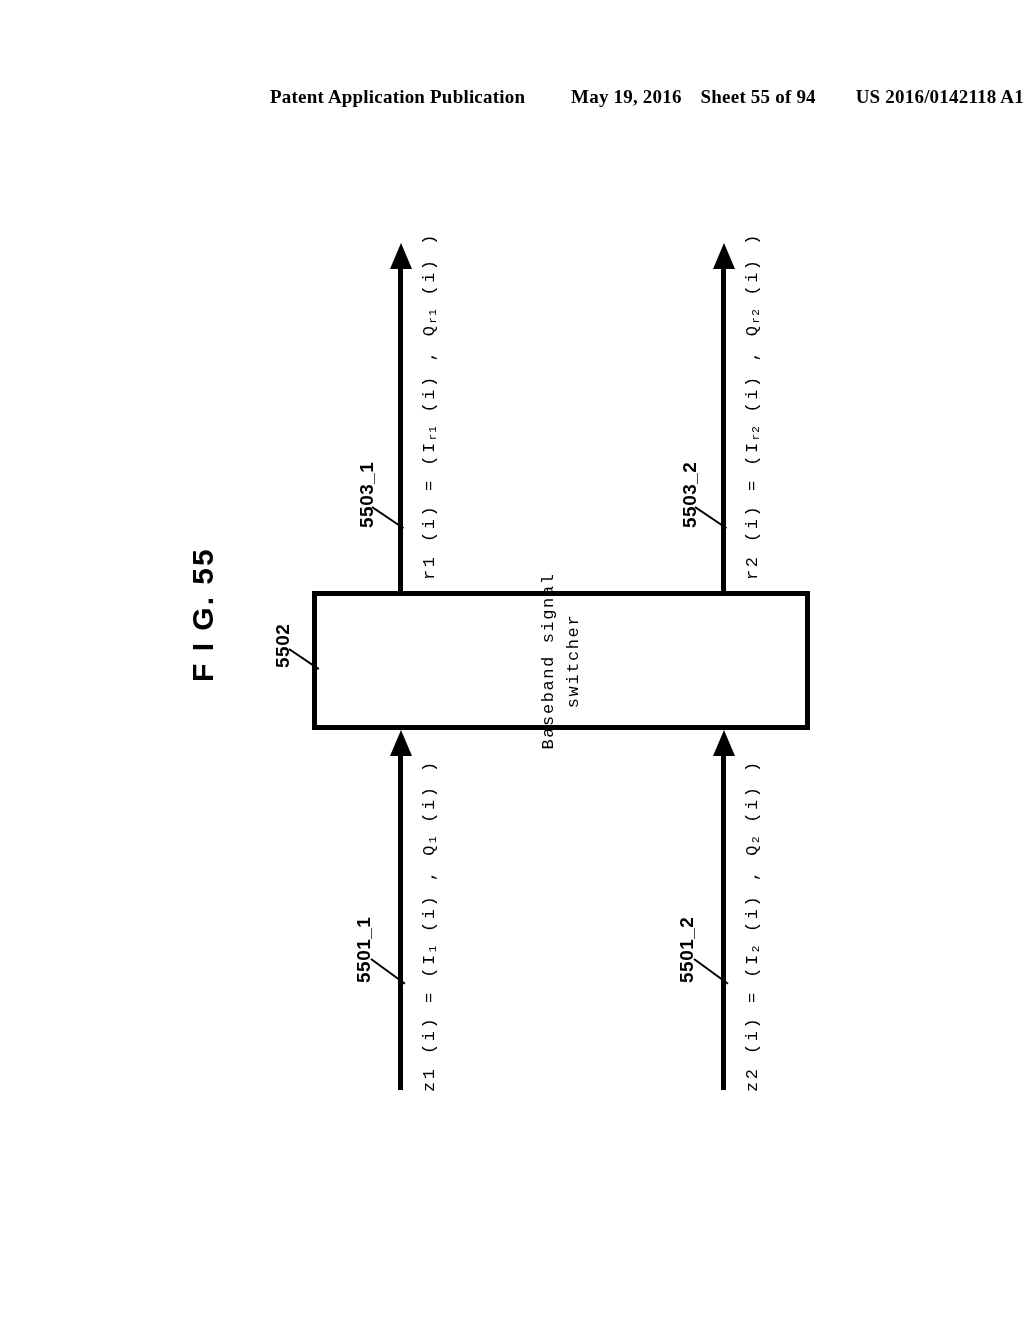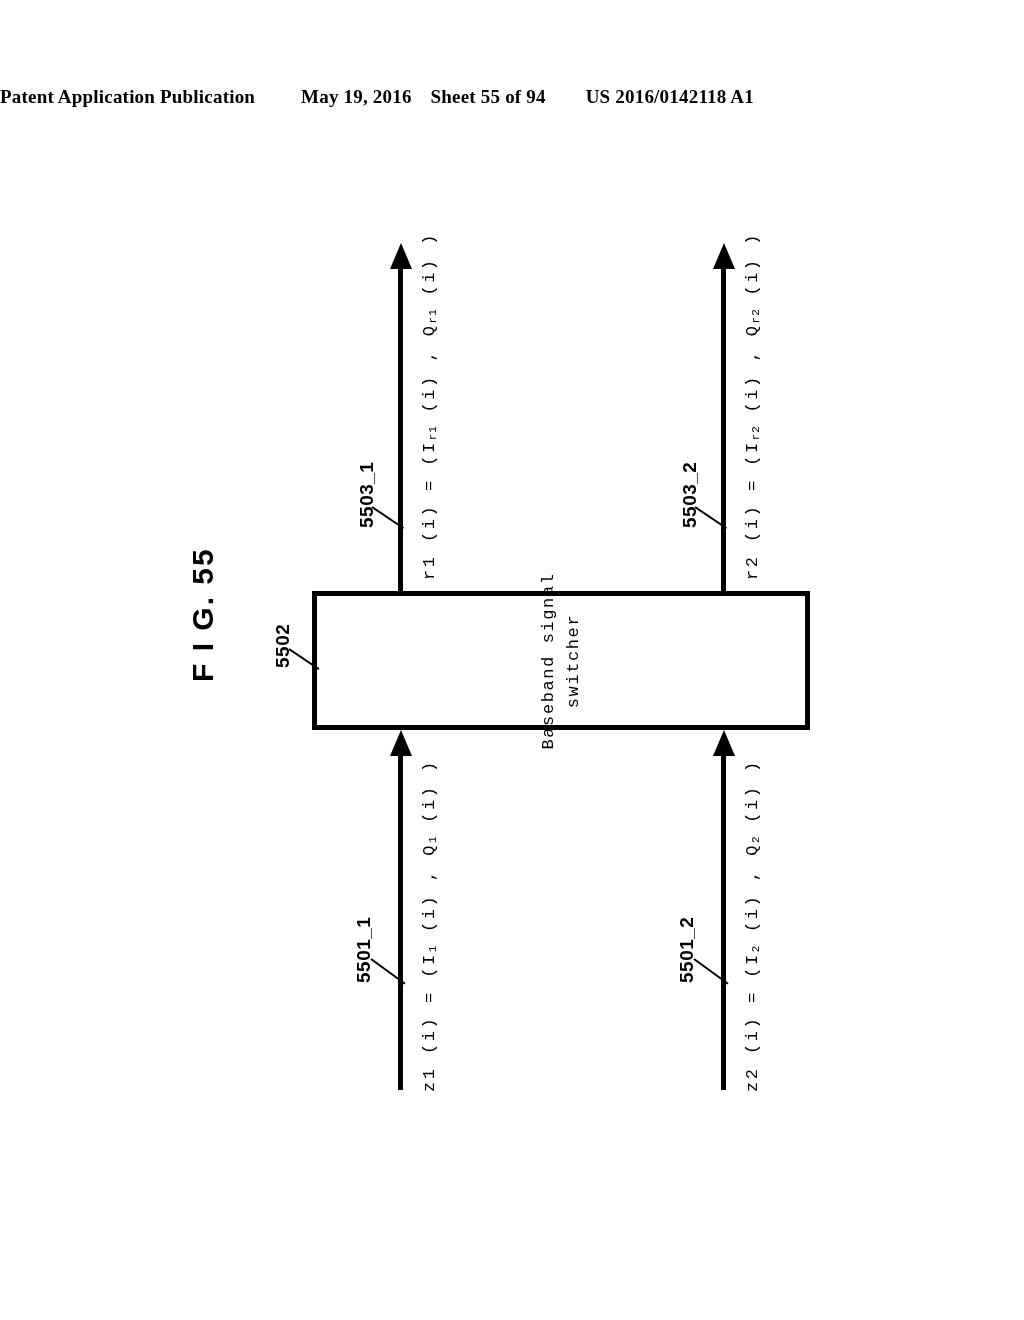--- a/index.html
+++ b/index.html
@@ -15,21 +15,21 @@
     font-family: "Liberation Serif", serif;
     color: #000000;
   }
 
   
   .page-header {
     position: absolute;
     top: 86px;
     left: 0;
     width: 1024px;
-    text-align: left;
+    text-align: right;
     font-family: "Liberation Serif", serif;
     font-weight: bold;
     font-size: 19px;
     letter-spacing: 0.2px;
     white-space: nowrap;
   }
   .page-header .hdr-seg { display: inline-block; }
   .hdr-gap-a { display: inline-block; width: 36px; }
   .hdr-gap-b { display: inline-block; width: 30px; }
   .hdr-inner-gap { display: inline-block; width: 9px; }

